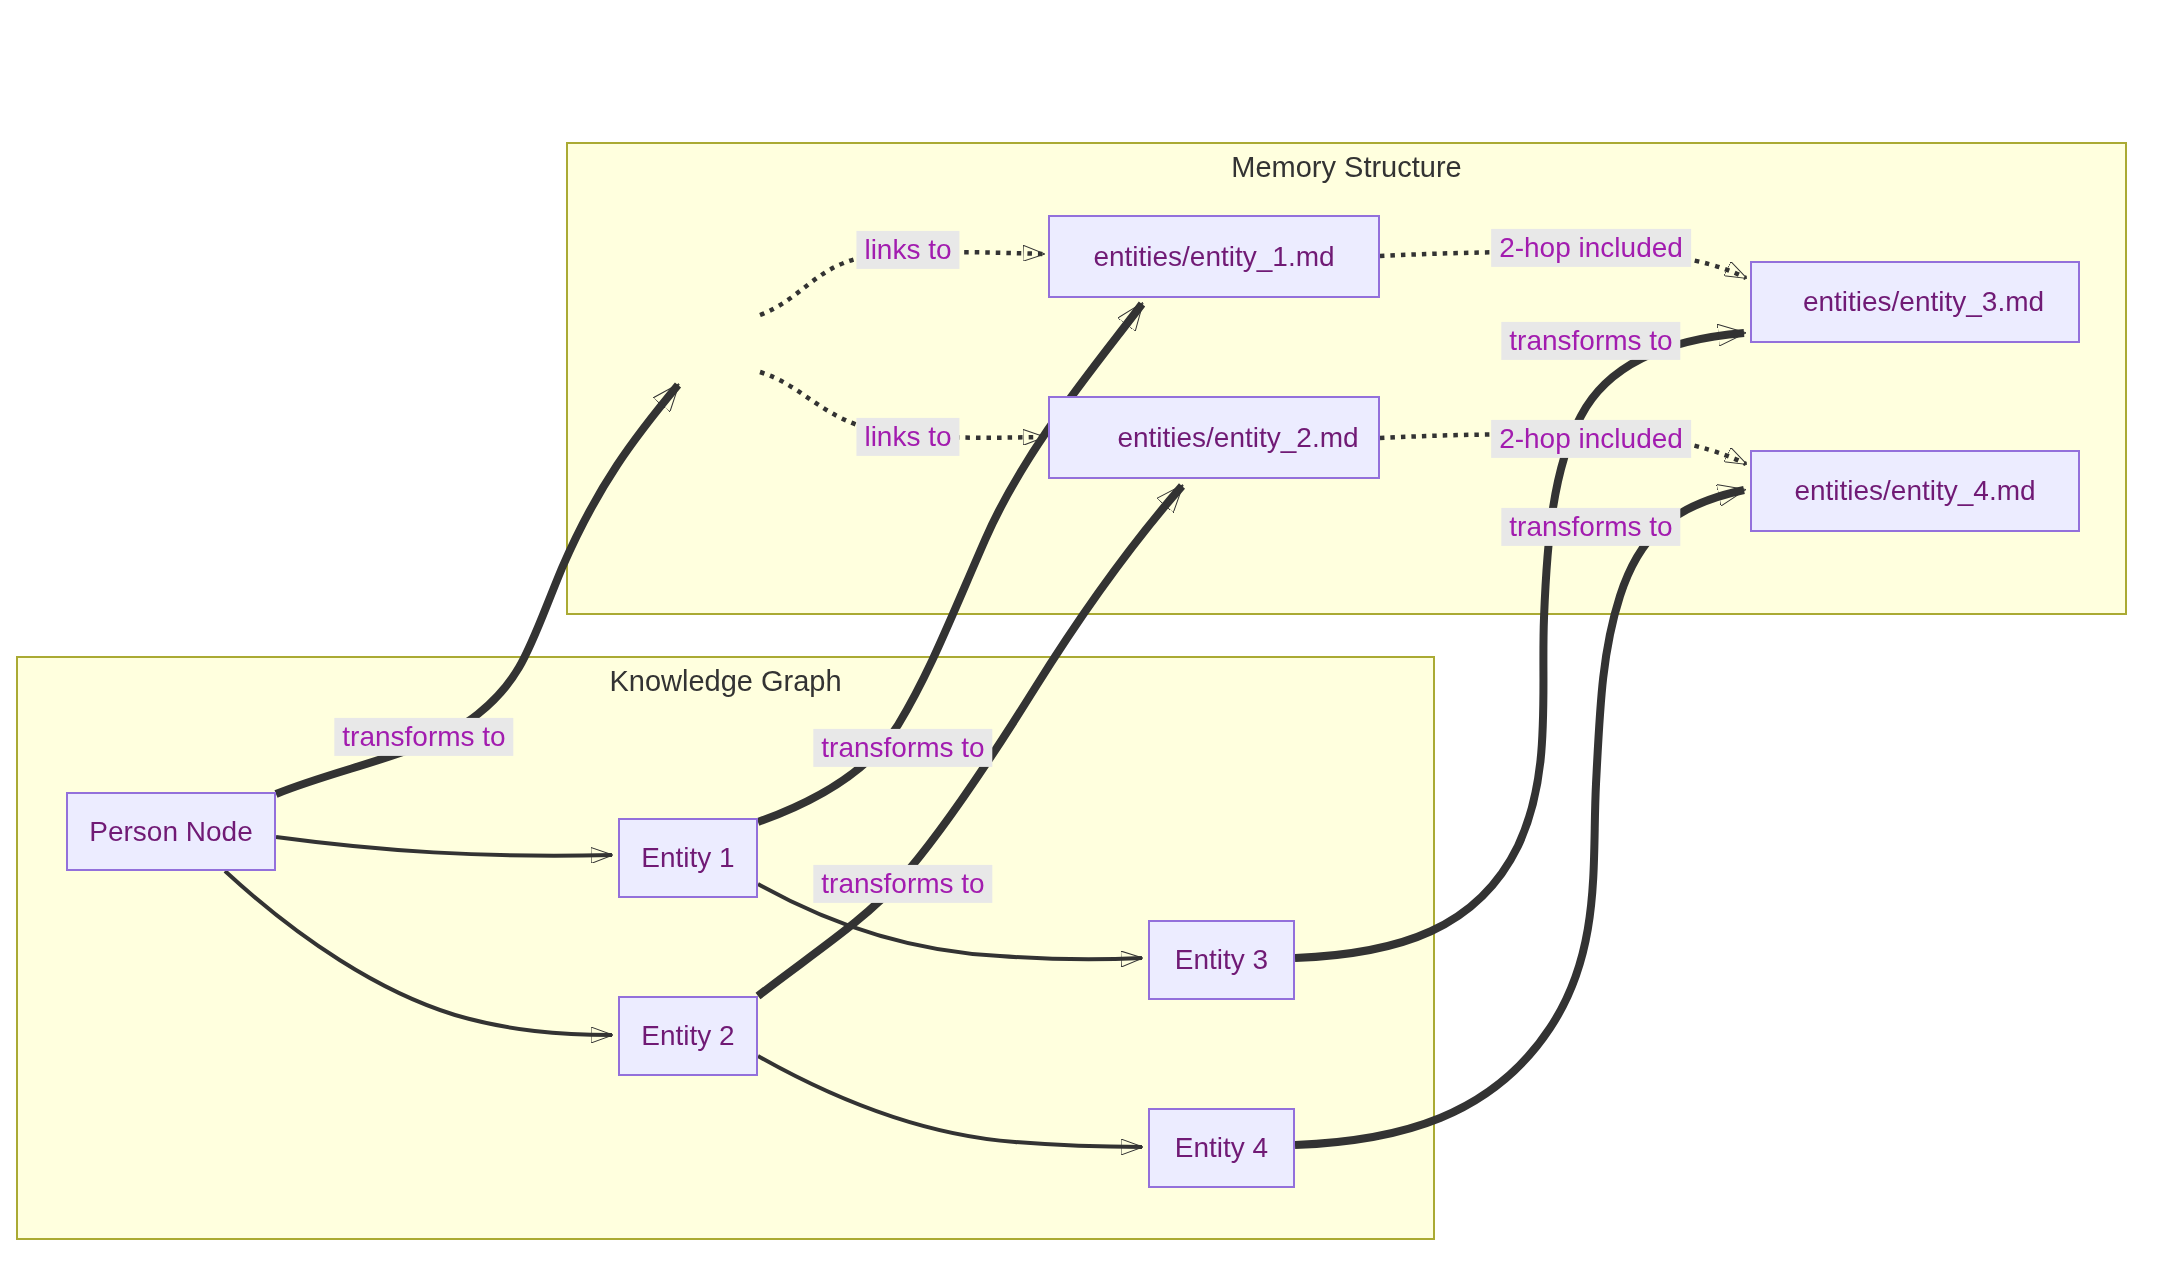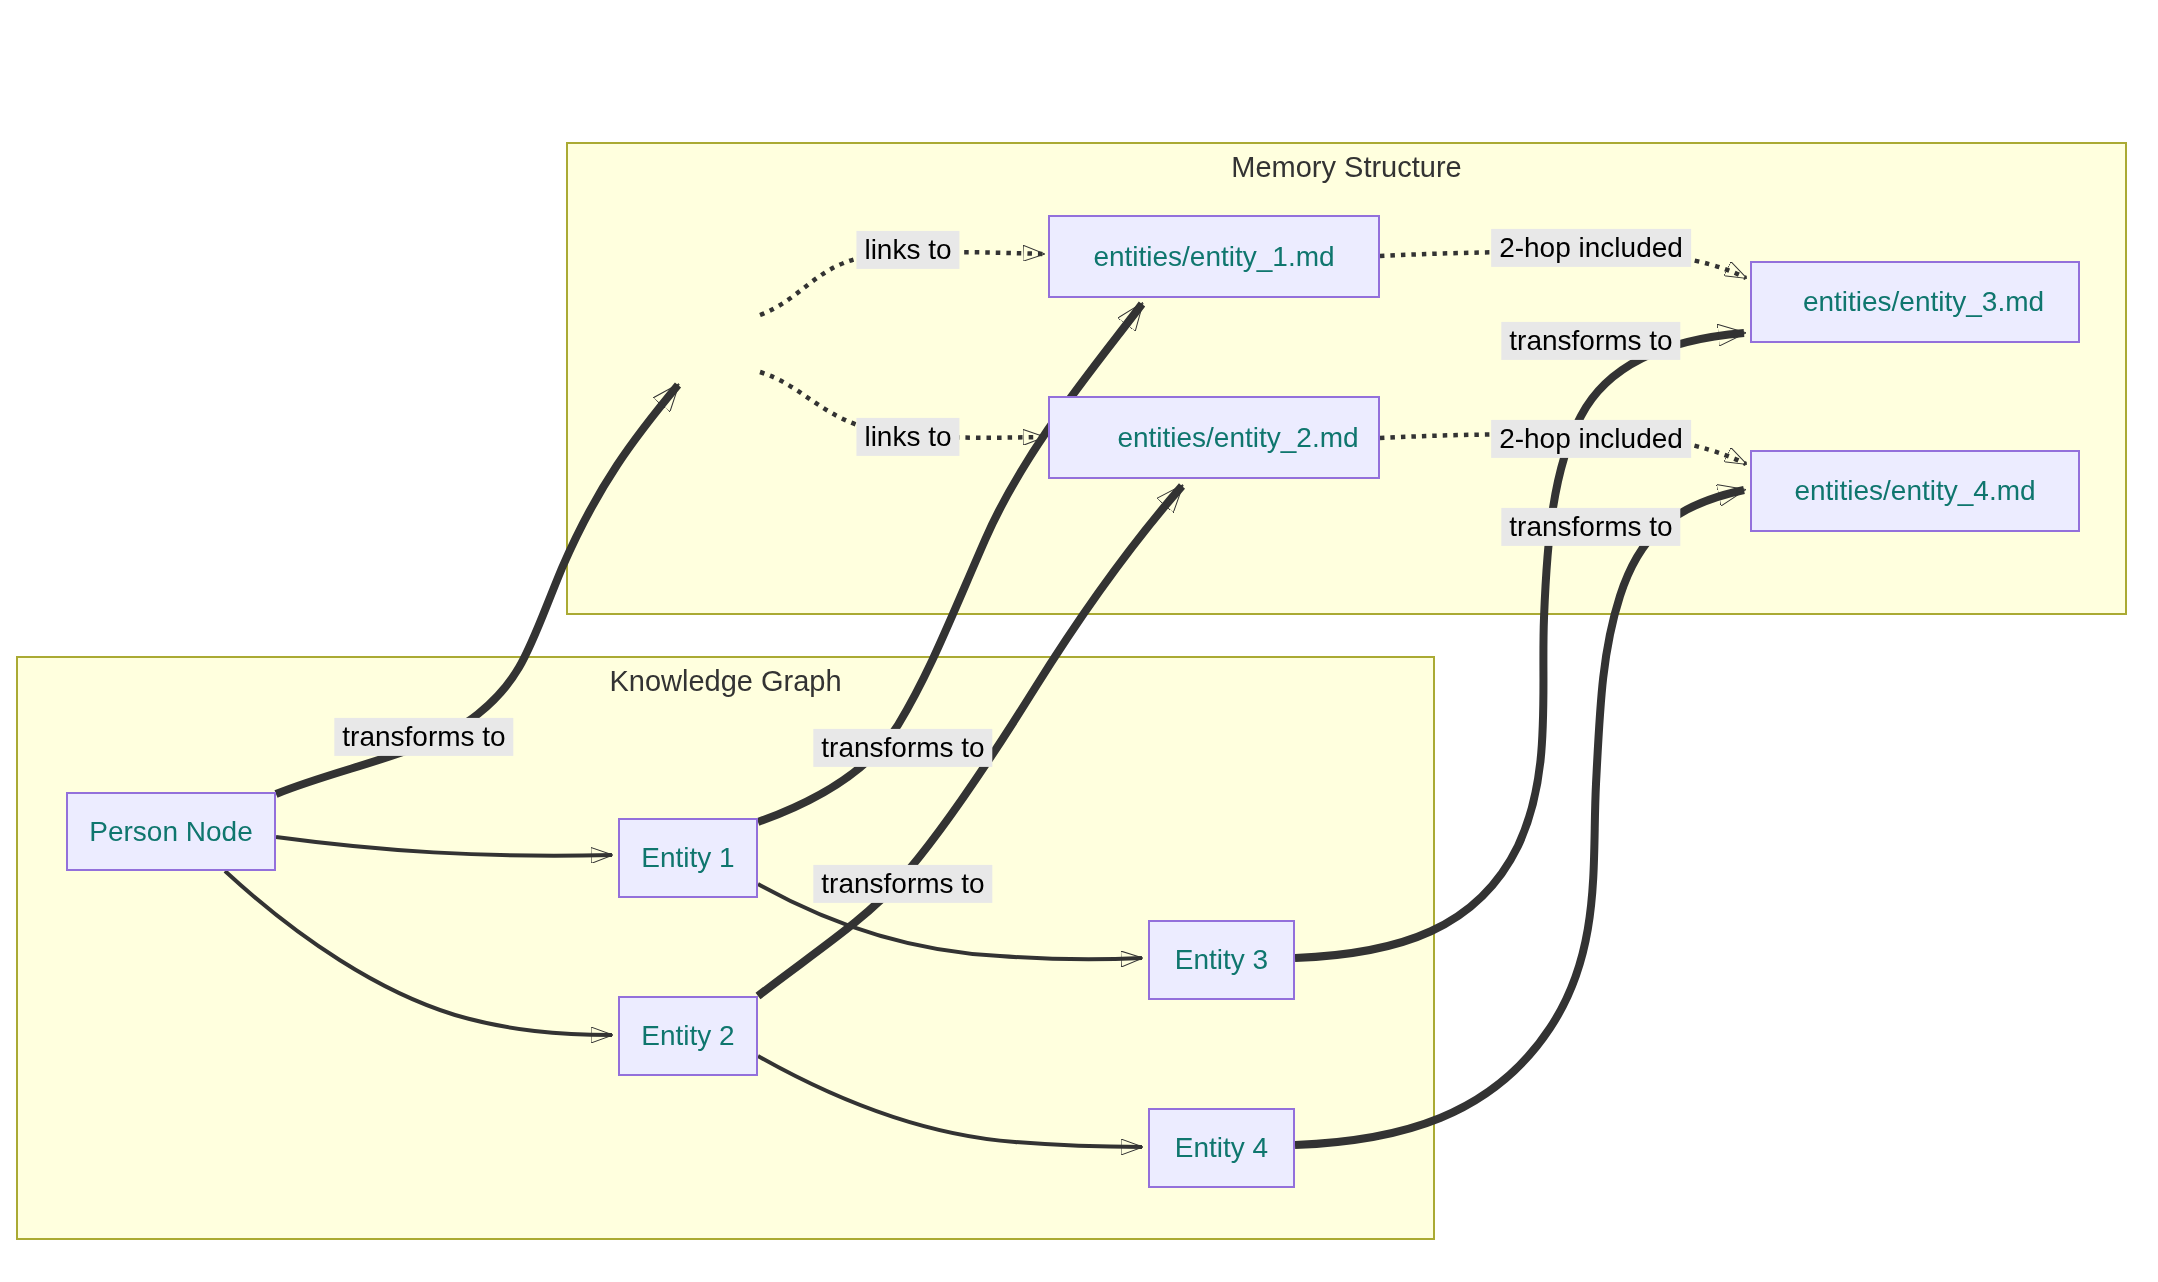--- a/index.html
+++ b/index.html
@@ -47,30 +47,30 @@
   .edge-dotted { stroke-width: 4.5px; stroke-dasharray: 4.5 6; }
   .node {
     position: absolute;
     background: #ECECFF;
     border: 2.5px solid #9370DB;
     box-sizing: border-box;
     display: flex;
     align-items: center;
     justify-content: center;
     font-size: 28px;
-    color: #0f766e;
+    color: #701a75;
     white-space: nowrap;
   }
   .edge-label {
     position: absolute;
     transform: translate(-50%, -50%);
     background: #e8e8e8;
     padding: 3px 8px;
     font-size: 28px;
-    color: #000000;
+    color: #a21caf;
     white-space: nowrap;
     line-height: 1.15;
   }
 </style>
 </head>
 <body>
 
 <div class="canvas">
 
   <div class="cluster" style="left:566px; top:142px; width:1561px; height:473px;">

